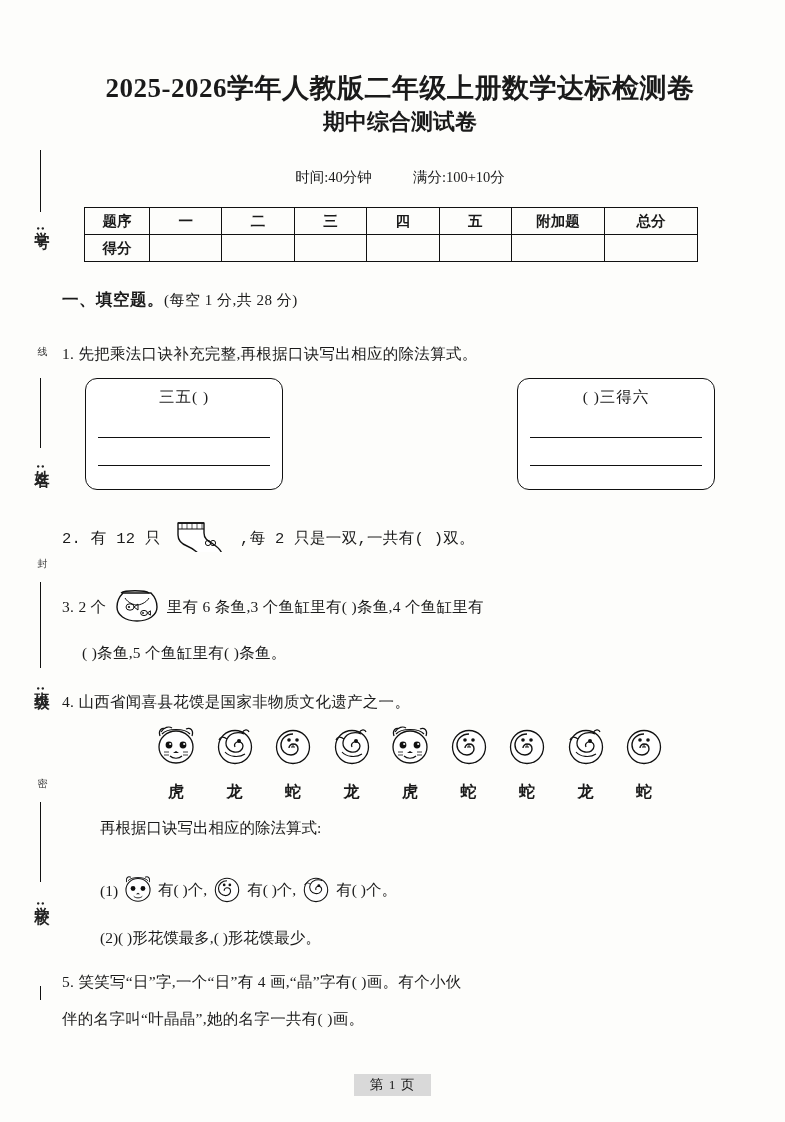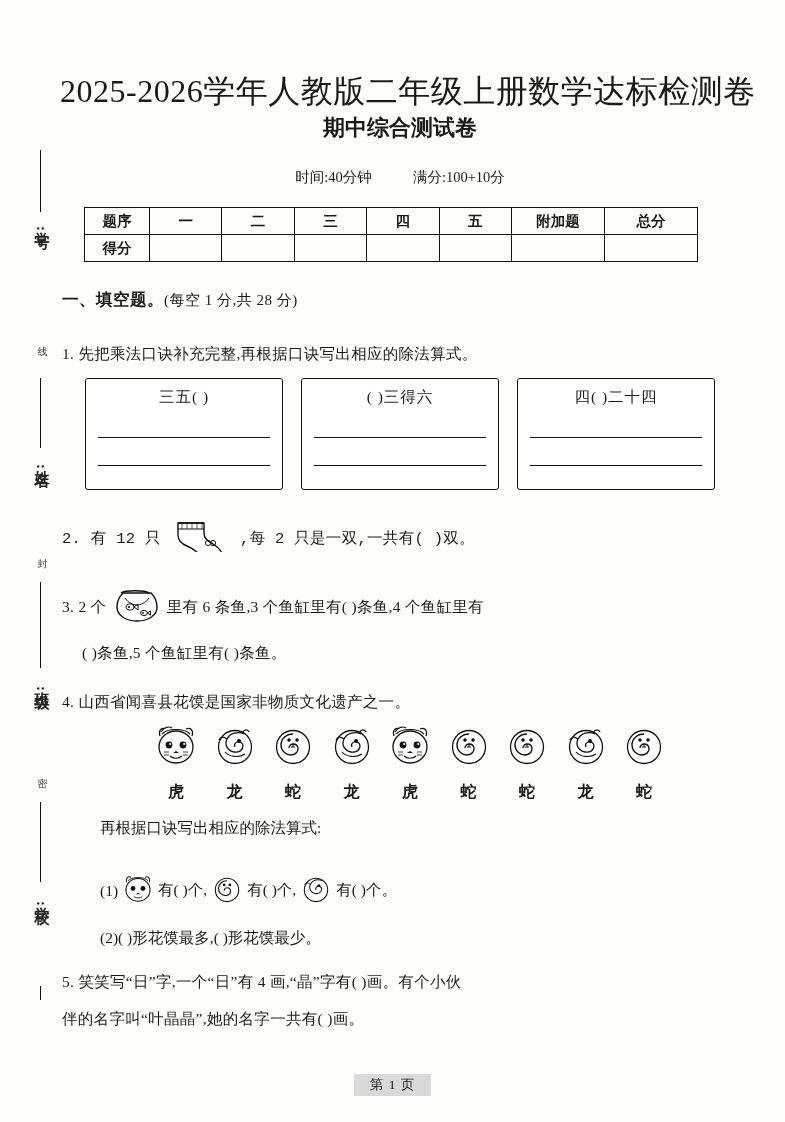--- a/index.html
+++ b/index.html
@@ -52,22 +52,22 @@
   }
   
   .title-wrap {
     position: absolute;
     left: 60px;
     top: 72px;
     width: 680px;
     text-align: center;
   }
   .title-main {
-    font-size: 32px;
-    font-weight: normal;
+    font-size: 27px;
+    font-weight: bold;
     letter-spacing: 0.5px;
     line-height: 1.22;
     white-space: nowrap;
   }
   .title-sub {
     font-size: 22px;
     font-weight: bold;
     margin-top: 2px;
   }
   .meta-line {
@@ -123,21 +123,21 @@
     position: absolute;
     left: 85px;
     top: 378px;
     width: 630px;
     display: flex;
     justify-content: space-between;
   }
   .kbox {
     width: 196px;
     border: 1.3px solid #111;
-    border-radius: 3px;
+    border-radius: 12px;
     height: 110px;
     position: relative;
     background: #fff;
   }
   .kbox .kt {
     position: absolute;
     top: 8px;
     left: 0;
     width: 100%;
     text-align: center;
@@ -269,25 +269,20 @@
   <div class="q q1">1. 先把乘法口诀补充完整,再根据口诀写出相应的除法算式。</div>
 
   <div class="boxrow">
     <div class="kbox">
       <div class="kt">三五(        )</div>
       <div class="ln ln1"></div>
       <div class="ln ln2"></div>
     </div>
     <div class="kbox">
       <div class="kt">(        )三得六</div>
-      <div class="ln ln1"></div>
-      <div class="ln ln2"></div>
-    </div>
-    <div class="kbox">
-      <div class="kt">四(        )二十四</div>
       <div class="ln ln1"></div>
       <div class="ln ln2"></div>
     </div>
   </div>
 
   <div class="q q2">
     <span>2. 有 12 只</span>
     <span class="sock-img">
       <svg width="56" height="34" viewBox="0 0 56 34">
         <path d="M6 5 h26 v10 c0 6 4 8 9 11 c6 4 9 7 9 11 c0 4 -4 6 -9 6 c-5 0 -9 -2 -13 -6 c-4 -4 -8 -7 -13 -9 c-5 -2 -9 -5 -9 -11 z" fill="#fff" stroke="#111" stroke-width="1.4" stroke-linejoin="round"></path>

